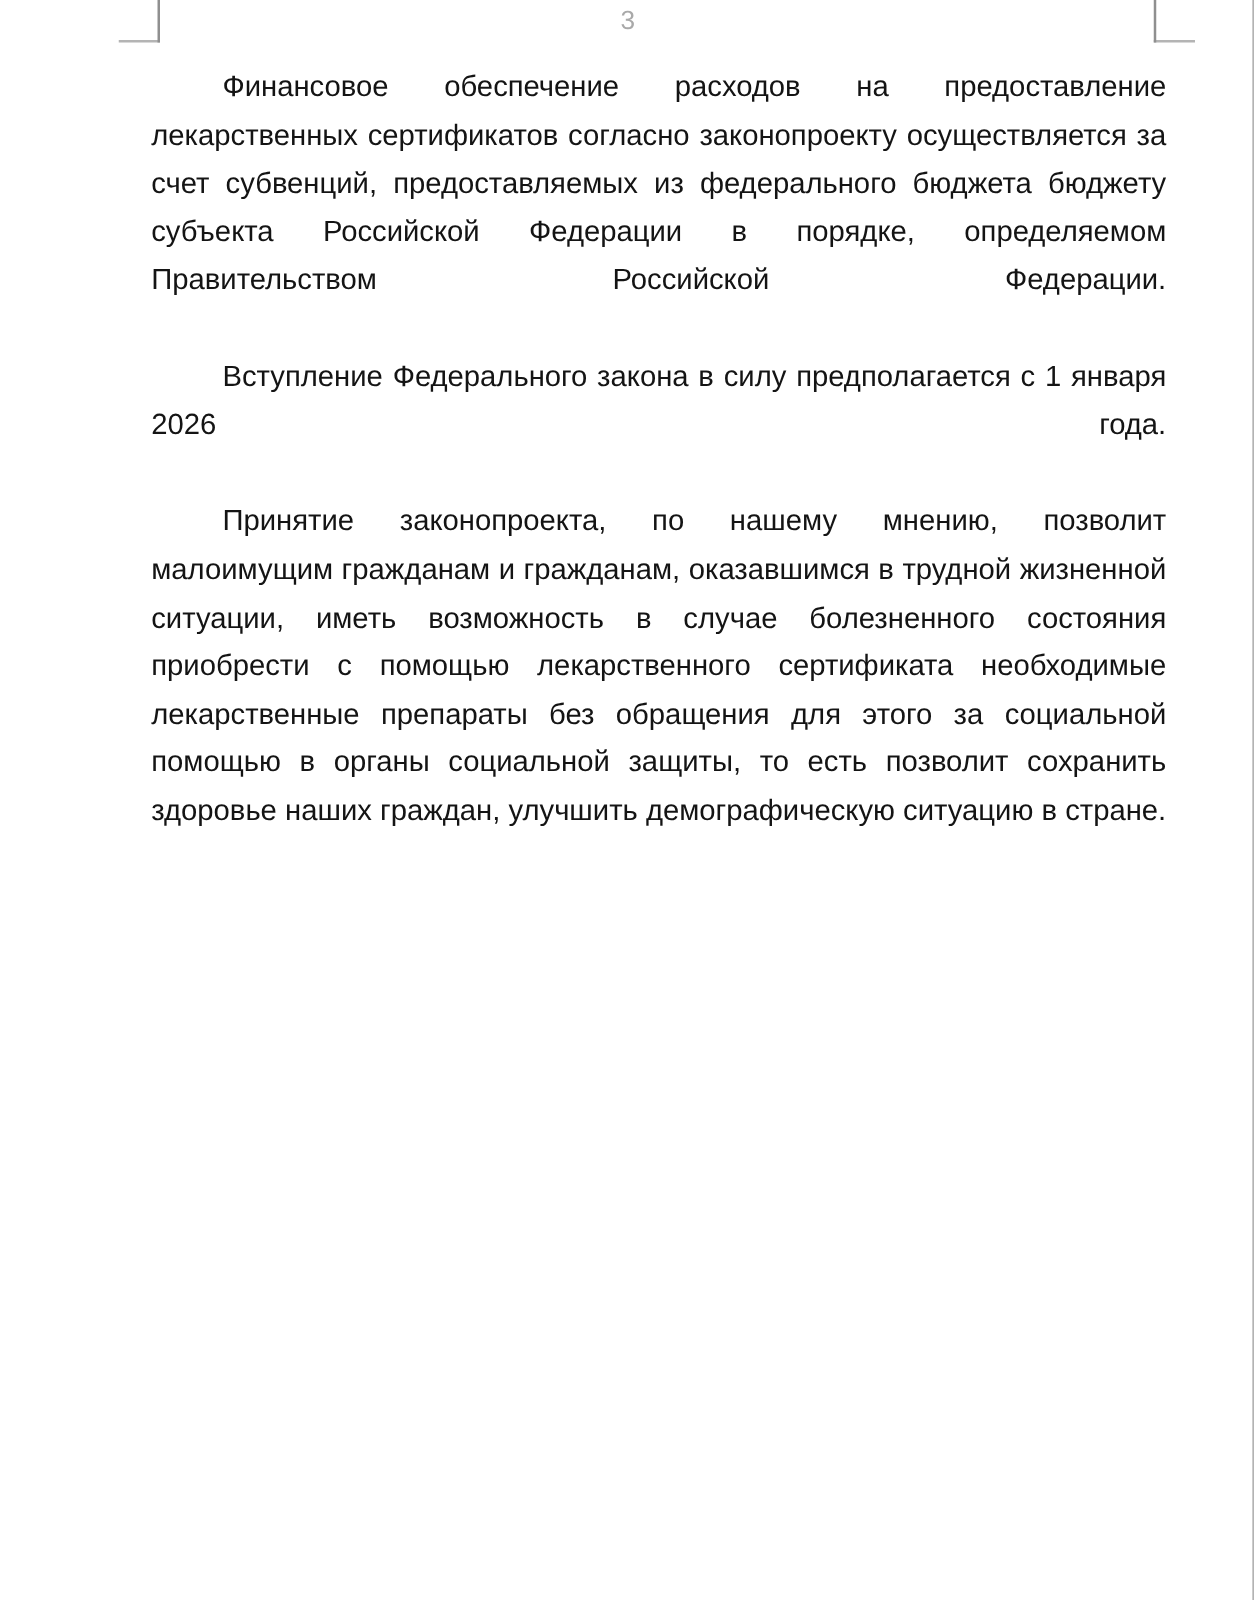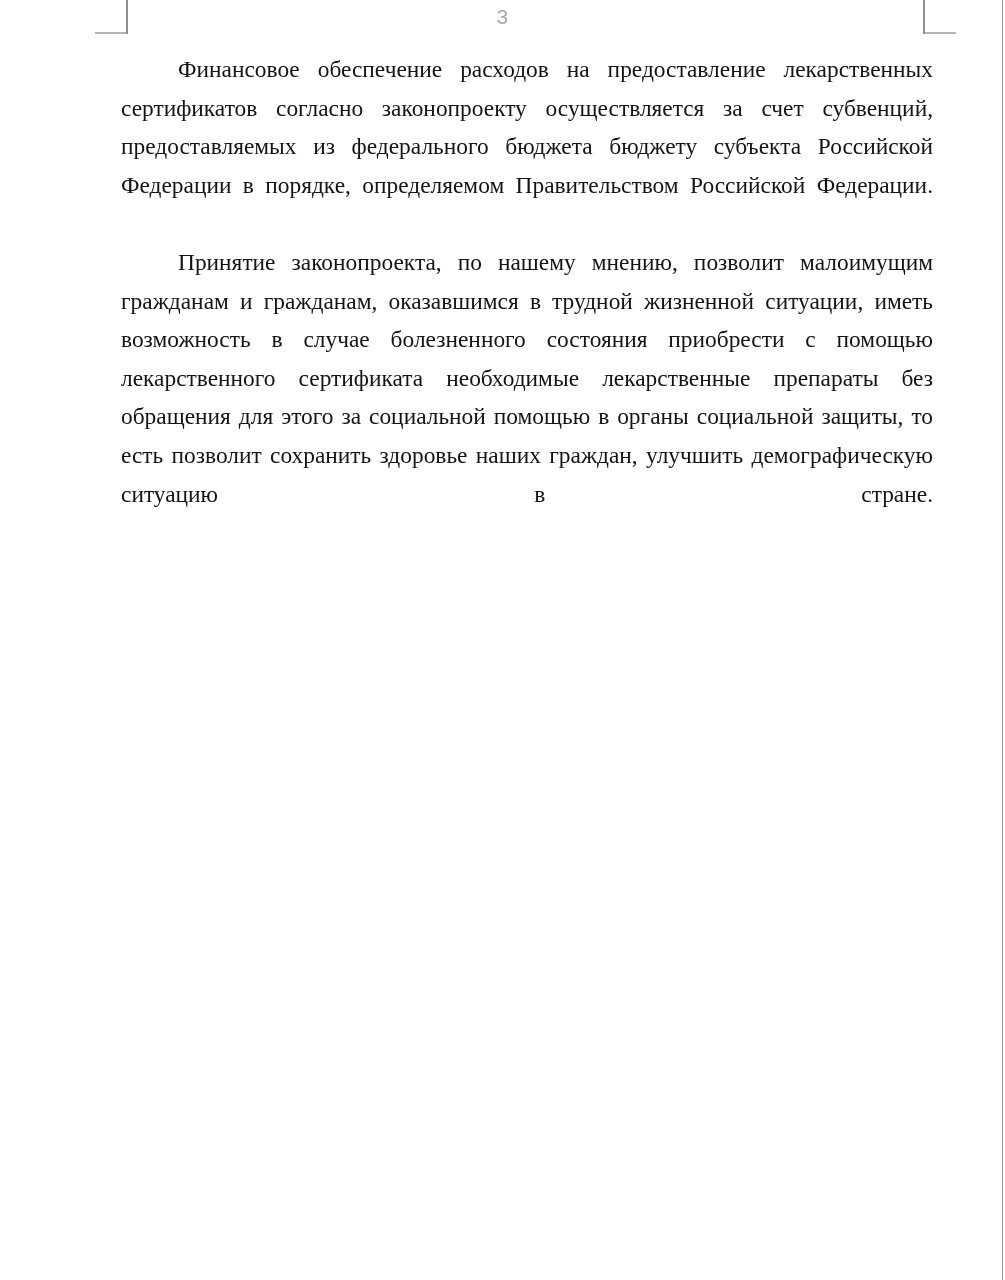--- a/index.html
+++ b/index.html
@@ -76,21 +76,20 @@
   }
   .crop-mark.top-right::before { right: 0; }
   .crop-mark.top-right::after  { left: 0; }
 
   
   .body-text {
     position: absolute;
     top: 50px;
     left: 121px;
     width: 812px;
-    font-family: Liberation Serif, serif;
   }
   .para {
     margin: 0;
     text-indent: 57px;
     text-align: justify;
     text-justify: inter-word;
     font-size: 23.4px;
     line-height: 38.6px;
     color: #141414;
     font-weight: 400;
@@ -110,16 +109,17 @@
 
   <div class="page-edge-right"></div>
 
   <div class="folio">3</div>
 
   <div class="crop-mark top-left"></div>
   <div class="crop-mark top-right"></div>
 
   <div class="body-text">
     <p class="para">Финансовое обеспечение расходов на предоставление лекарственных сертификатов согласно законопроекту осуществляется за счет субвенций, предоставляемых из федерального бюджета бюджету субъекта Российской Федерации в порядке, определяемом Правительством Российской Федерации.</p>
+    <p class="para">Вступление Федерального закона в силу предполагается с 1 января 2026 года.</p>
     <p class="para">Принятие законопроекта, по нашему мнению, позволит малоимущим гражданам и гражданам, оказавшимся в трудной жизненной ситуации, иметь возможность в случае болезненного состояния приобрести с помощью лекарственного сертификата необходимые лекарственные препараты без обращения для этого за социальной помощью в органы социальной защиты, то есть позволит сохранить здоровье наших граждан, улучшить демографическую ситуацию в стране.</p>
   </div>
 
 </div>
 
 </body></html>

